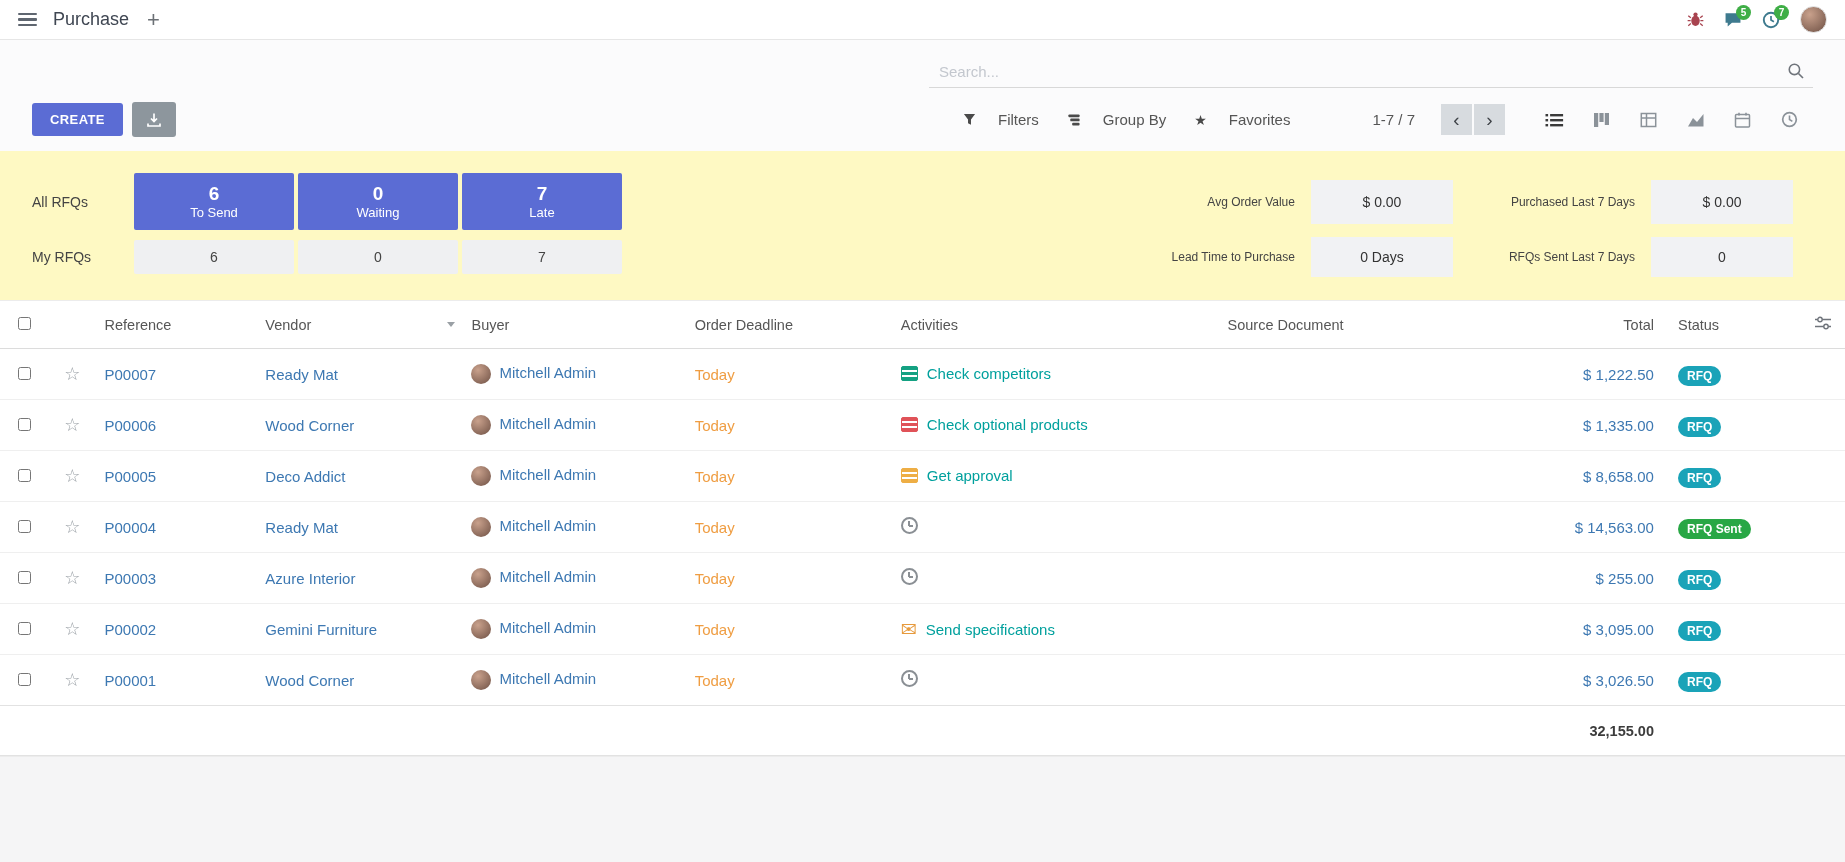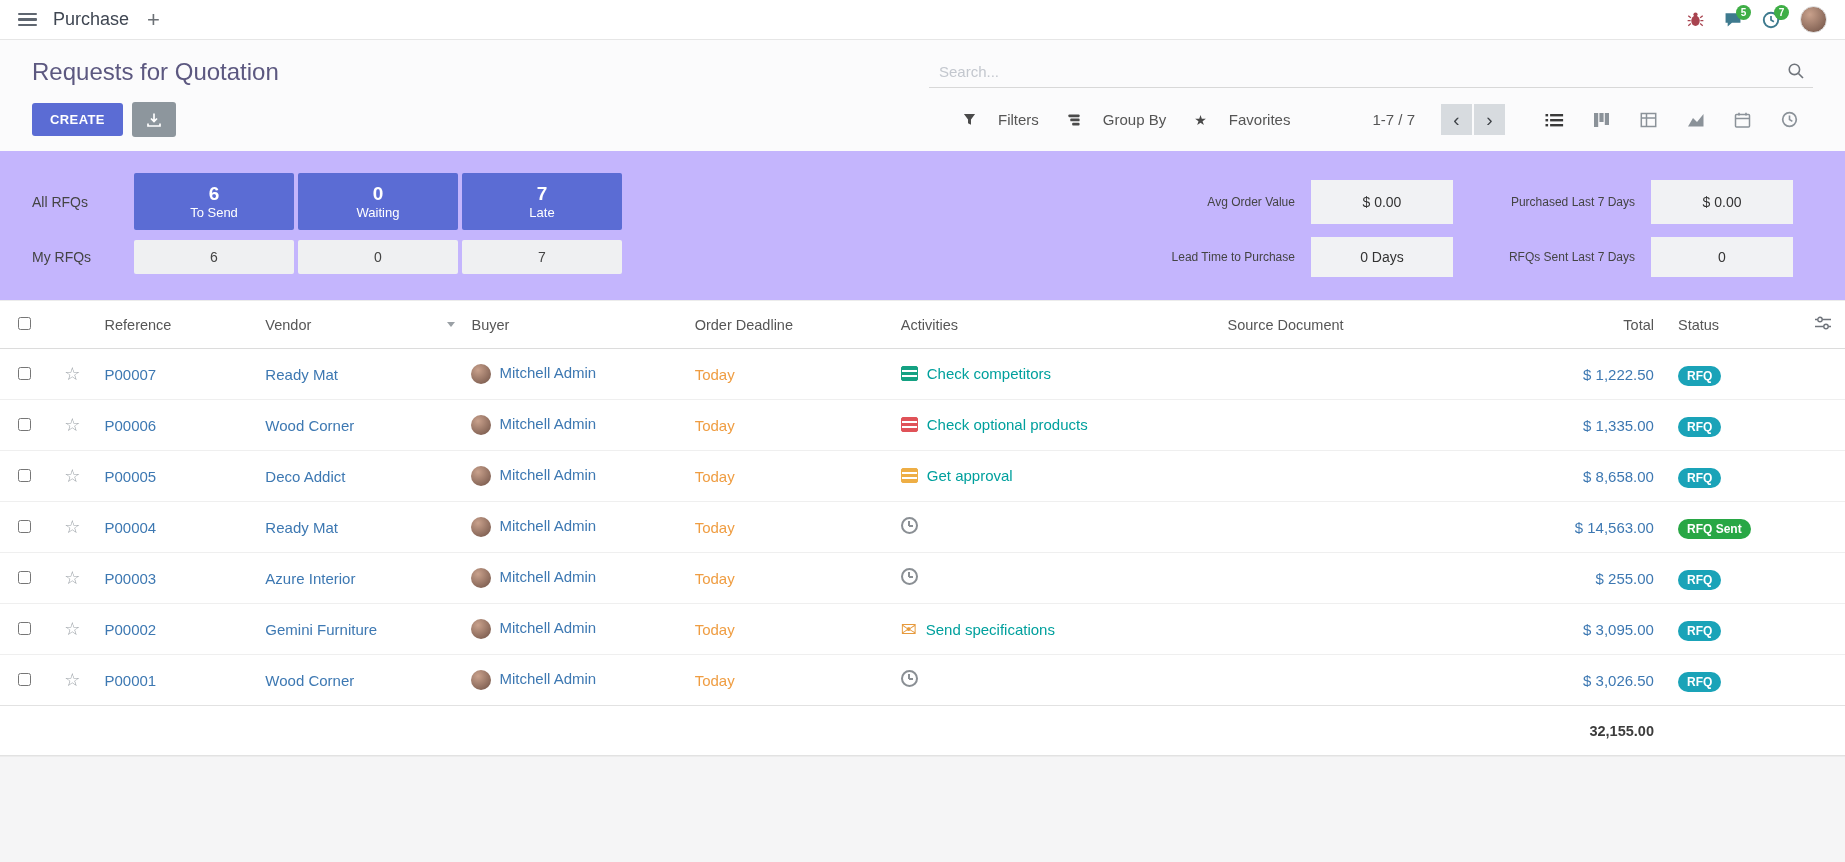--- a/index.html
+++ b/index.html
@@ -33,21 +33,21 @@
   .facet-btn { display:flex; align-items:center; gap:22px; color:#555; font-size:15px; cursor:pointer; padding:6px 14px; }
   .facet-star { color:#4a4a4a; font-size:14px; }
   .pager { display:flex; align-items:center; gap:26px; margin-left:68px; }
   .pager-range { font-size:15px; color:#555; }
   .pager-btns { display:flex; gap:2px; }
   .pager-btn { width:31px; height:31px; background:#d7dbdf; border:none; color:#3e4247; font-size:19px; cursor:pointer; display:flex; align-items:center; justify-content:center; }
   .view-switcher { display:flex; margin-left:26px; }
   .view-btn { width:47px; height:31px; display:flex; align-items:center; justify-content:center; cursor:pointer; background:transparent; border:none; }
 
   
-  .dashboard { display:flex; padding:22px 32px 26px 32px; background:#c4b5fd; flex:0 0 auto; }
+  .dashboard { display:flex; padding:22px 32px 26px 32px; background:#fef9c3; flex:0 0 auto; }
   .dash-grid { display:grid; grid-template-columns:98px 160px 160px 160px; gap:10px 4px; align-items:center; }
   .dash-row-label { font-size:14px; color:#444; }
   .tile { background:var(--primary,#5b6cd4); color:#fff; height:57px; display:flex; flex-direction:column; align-items:center; justify-content:center; border-radius:2px; cursor:pointer; text-decoration:none; }
   .tile-count { font-size:19px; font-weight:600; line-height:1.15; }
   .tile-label { font-size:13px; }
   .mytile { background:#eff0f2; color:#444; height:34px; display:flex; align-items:center; justify-content:center; font-size:14px; border-radius:2px; cursor:pointer; text-decoration:none; }
   .stats-grid { margin-left:auto; margin-right:20px; display:grid; grid-template-columns:auto 142px auto 142px; grid-template-rows:57px 34px; align-items:center; column-gap:0; row-gap:10px; }
   .stat-label { font-size:12px; color:#444; text-align:right; padding-right:16px; padding-left:56px; white-space:nowrap; }
   .stat-value { background:#f1f2f4; height:44px; display:flex; align-items:center; justify-content:center; font-size:14px; color:#333; }
   .stat-value.small { height:40px; }
@@ -123,21 +123,20 @@
           <path d="M8 4.4 V8 L10.6 9.6" stroke="#3e7a8e" stroke-width="1.5" fill="none"></path>
         </svg>
         <span class="nav-badge">7</span>
       </div>
       <div class="avatar"></div>
     </div>
   </header>
 
   <div class="control-panel">
     <div class="cp-top">
-      <h1 class="page-title">Requests for Quotation</h1>
       <div class="search-box">
         <input type="text" placeholder="Search..." style="">
         <span class="search-glyph">
           <svg width="18" height="18" viewBox="0 0 16 16">
               <circle cx="6.6" cy="6.6" r="4.6" fill="none" stroke="#6f747b" stroke-width="1.4"></circle>
               <path d="M10.2 10.2 L14.2 14.2" stroke="#6f747b" stroke-width="1.5"></path>
             </svg>
         </span>
       </div>
     </div>

